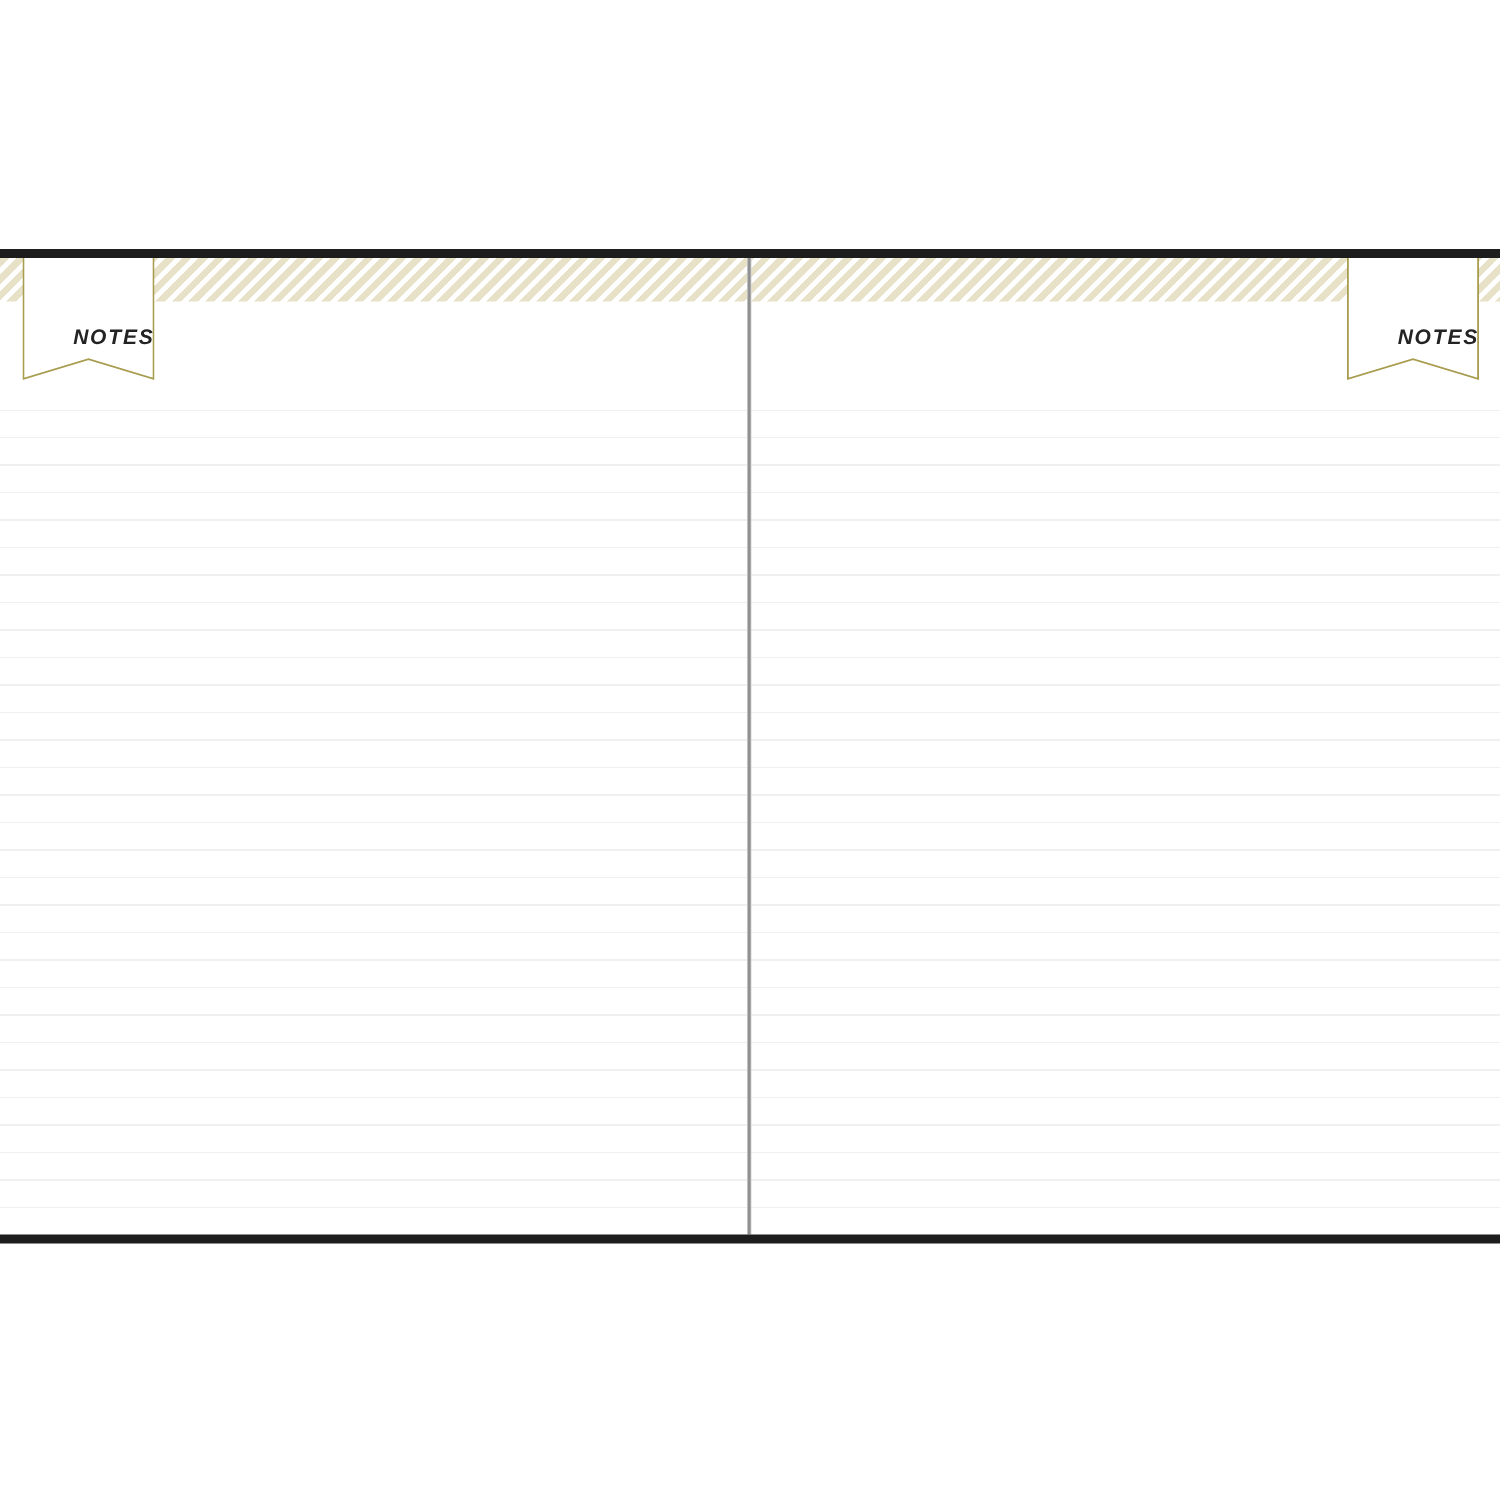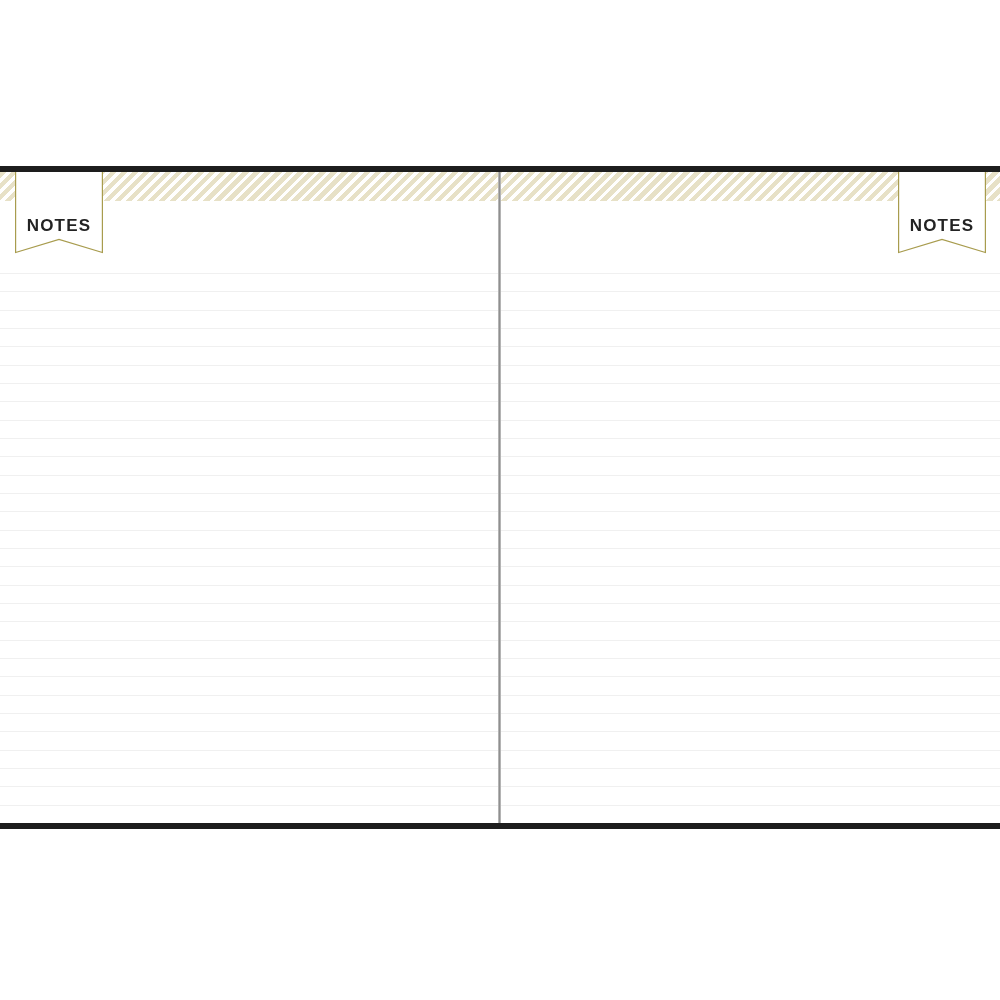--- a/index.html
+++ b/index.html
@@ -92,26 +92,27 @@
     top: 0;
     width: 88px;
     height: 83px;
     display: block;
   }
   .banner-label {
     position: absolute;
     left: 0;
     right: 0;
     top: 45px;
-    text-align: center;
-    font-size: 17px;
+    text-align: right;
+    font-size: 14px;
     font-weight: 700;
     letter-spacing: 1.2px;
     color: var(--label-text, #232323);
     user-select: none;
+    font-style: italic;
   }
 </style>
 </head>
 <body>
 
 <div class="canvas">
   <div class="spread">
 
     <div class="cover-edge top"></div>
 

